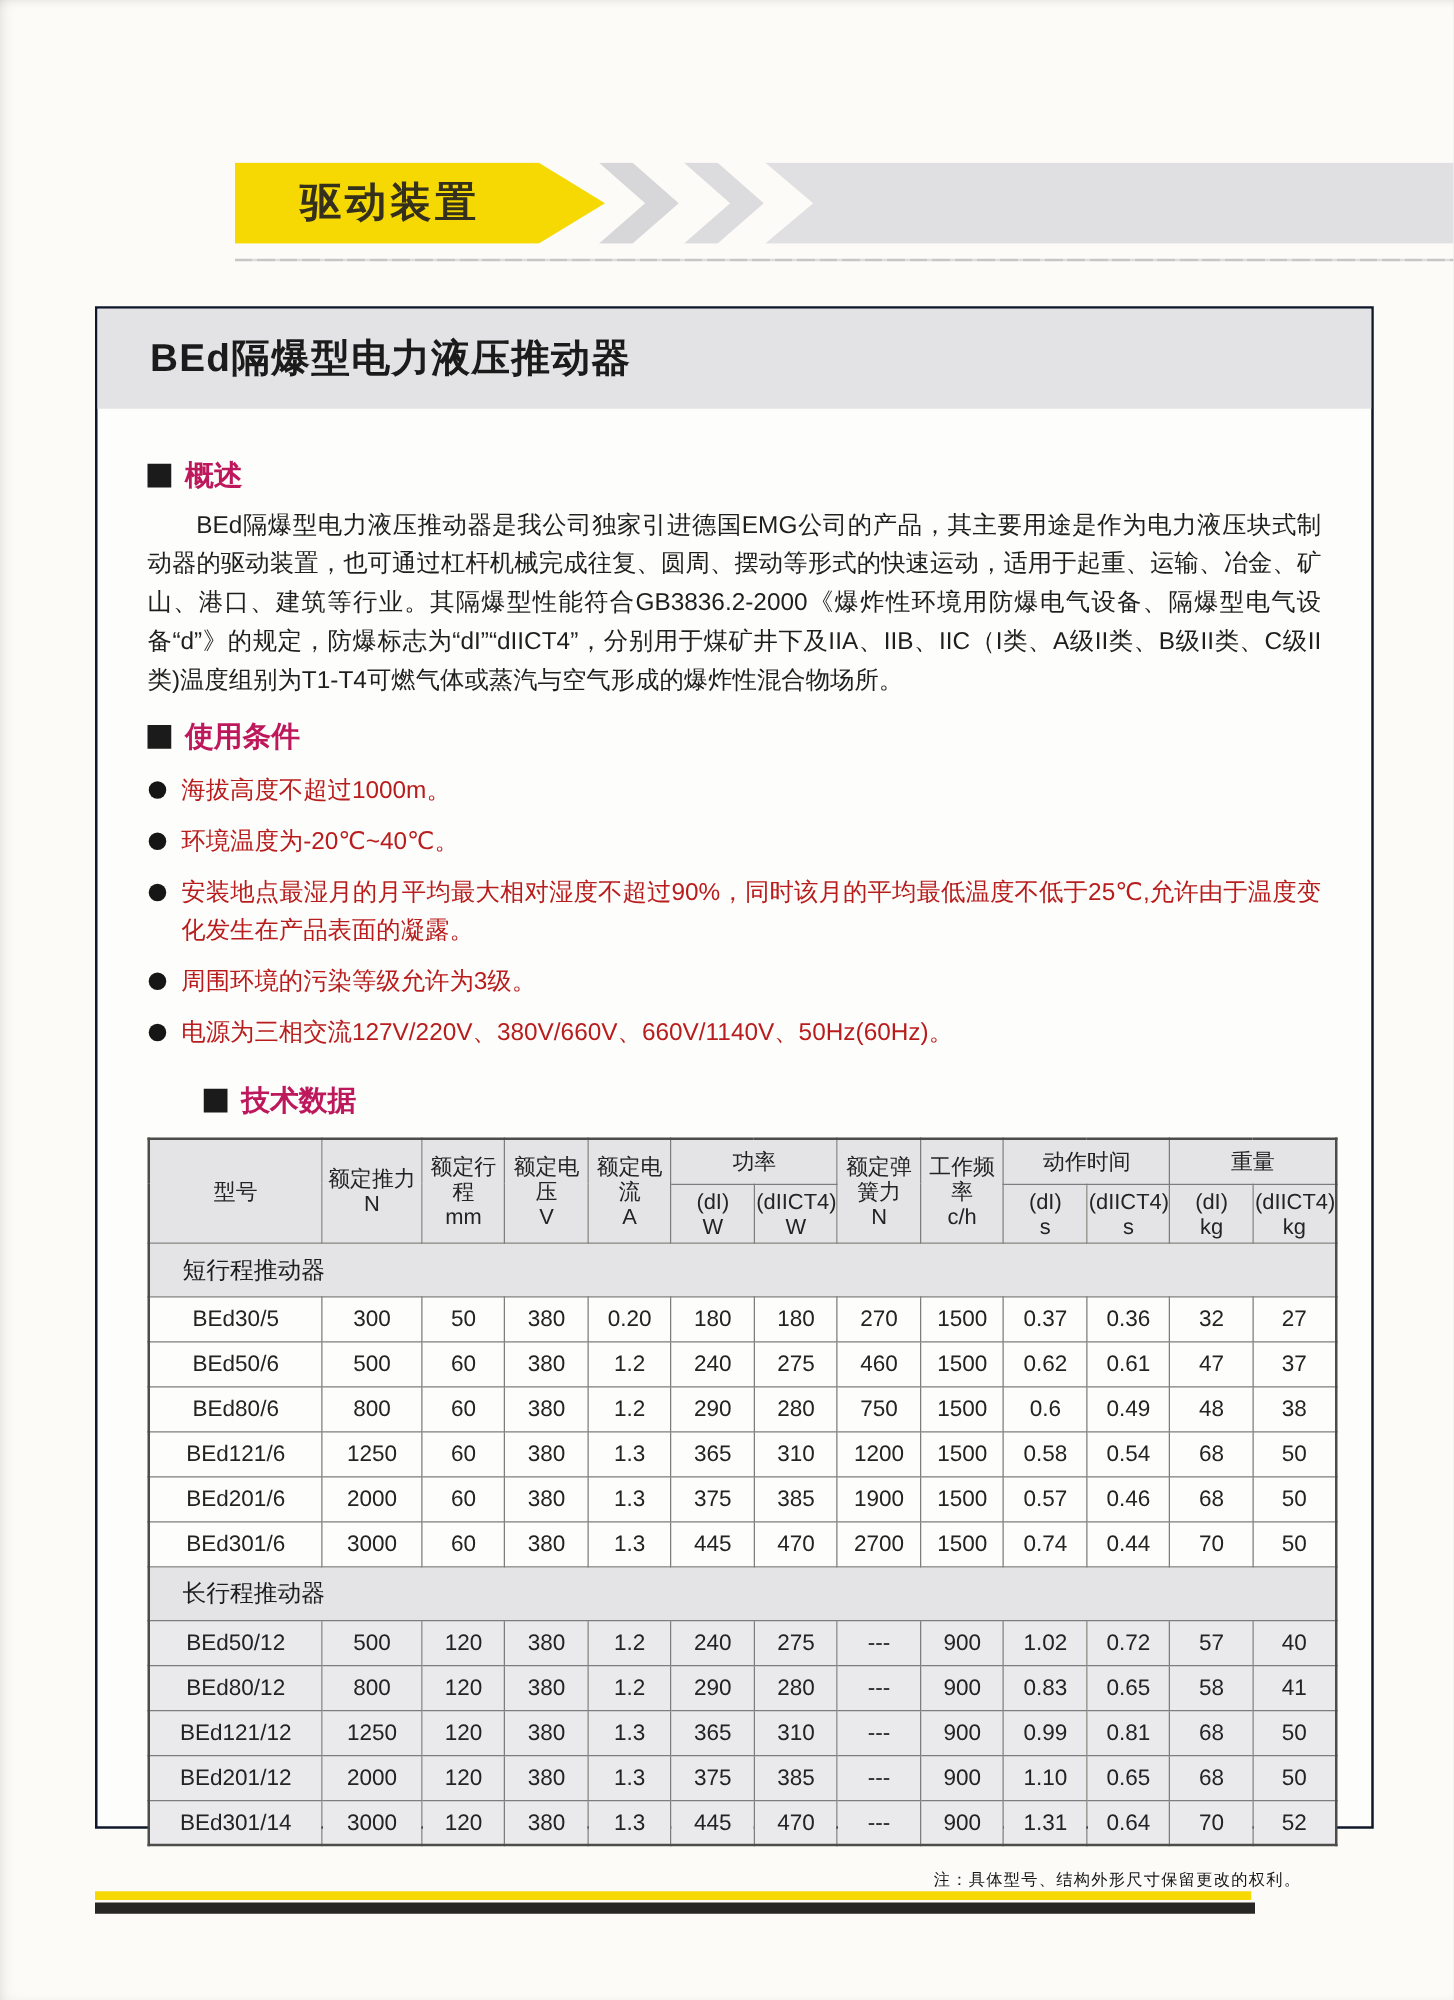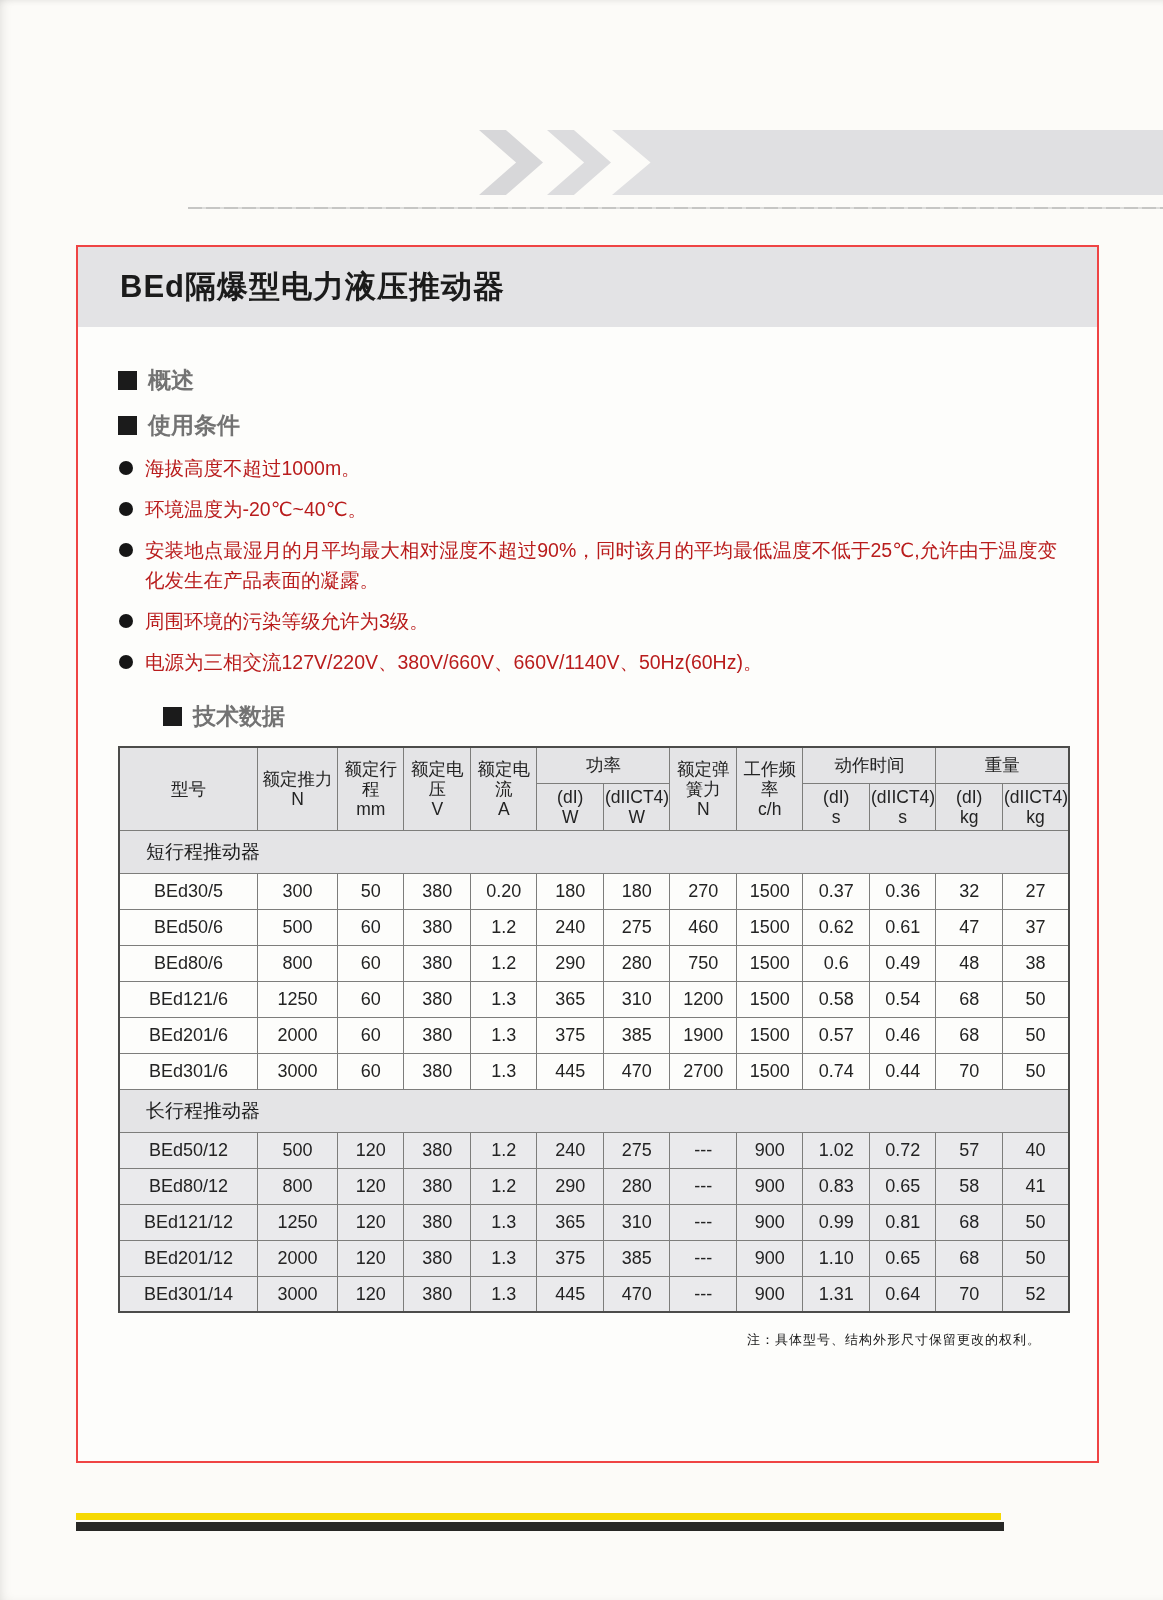--- a/index.html
+++ b/index.html
@@ -32,33 +32,33 @@
     clip-path:polygon(0 0, 100% 0, 100% 100%, 0 100%, 7% 50%);
   }
   .banner-underline {
     position:absolute; left:188px; top:207px; width:975px; height:2px;
     background:repeating-linear-gradient(90deg,#c6c6c4 0 14px,#dddddb 14px 18px);
   }
 
   
   .frame {
     position:absolute; left:76px; top:245px; width:1023px; height:1218px;
-    border:2px solid #ef4444; background:#fdfdfb;
+    border:2px solid #0f172a; background:#fdfdfb;
   }
   .title-bar {
     height:80px; background:#e3e3e5; display:flex; align-items:center;
     padding-left:42px;
   }
   .title-bar h1 { font-size:31px; font-weight:bold; color:#1b1b1b; letter-spacing:1px; }
 
   .content { padding:0 40px; }
 
   .section-heading {
     display:flex; align-items:center; gap:11px;
-    font-size:23px; font-weight:bold; color:#737373;
+    font-size:23px; font-weight:bold; color:#be185d;
   }
   .section-heading .sq { width:19px; height:19px; background:#1b1b1b; flex:none; }
 
   .heading-overview { margin-top:38px; }
   .heading-conditions { margin-top:14px; }
   .heading-technical { margin-top:24px;padding-left:45px; }
 
   .overview-text {
     margin-top:9px; font-size:19.5px; line-height:31px; color:#1e1e1e;
     text-indent:2em; text-align:justify;
@@ -98,36 +98,40 @@
 
   
   .bar-yellow { position:absolute; left:76px; top:1513px; width:925px; height:7px; background:var(--accent-yellow,#f6d903); }
   .bar-black  { position:absolute; left:76px; top:1522px; width:928px; height:9px; background:var(--bar-black,#272725); }
 </style>
 </head>
 <body>
 
 <div class="page">
 
+  <div class="banner-arrow">
+    <span>驱动装置</span>
+  </div>
   <div class="chev c1"></div>
   <div class="chev c2"></div>
   <div class="band"></div>
   <div class="banner-underline"></div>
 
   <div class="frame">
     <div class="title-bar">
       <h1>BEd隔爆型电力液压推动器</h1>
     </div>
 
     <div class="content">
 
       <div class="section-heading heading-overview">
         <span class="sq"></span>
         <span>概述</span>
       </div>
+      <p class="overview-text">BEd隔爆型电力液压推动器是我公司独家引进德国EMG公司的产品，其主要用途是作为电力液压块式制动器的驱动装置，也可通过杠杆机械完成往复、圆周、摆动等形式的快速运动，适用于起重、运输、冶金、矿山、港口、建筑等行业。其隔爆型性能符合GB3836.2-2000《爆炸性环境用防爆电气设备、隔爆型电气设备“d”》的规定，防爆标志为“dI”“dIICT4”，分别用于煤矿井下及IIA、IIB、IIC（I类、A级II类、B级II类、C级II类)温度组别为T1-T4可燃气体或蒸汽与空气形成的爆炸性混合物场所。</p>
 
       <div class="section-heading heading-conditions">
         <span class="sq"></span>
         <span>使用条件</span>
       </div>
       <ul class="conditions">
         <li>海拔高度不超过1000m。</li>
         <li>环境温度为-20℃~40℃。</li>
         <li>安装地点最湿月的月平均最大相对湿度不超过90%，同时该月的平均最低温度不低于25℃,允许由于温度变化发生在产品表面的凝露。</li>
         <li>周围环境的污染等级允许为3级。</li>

